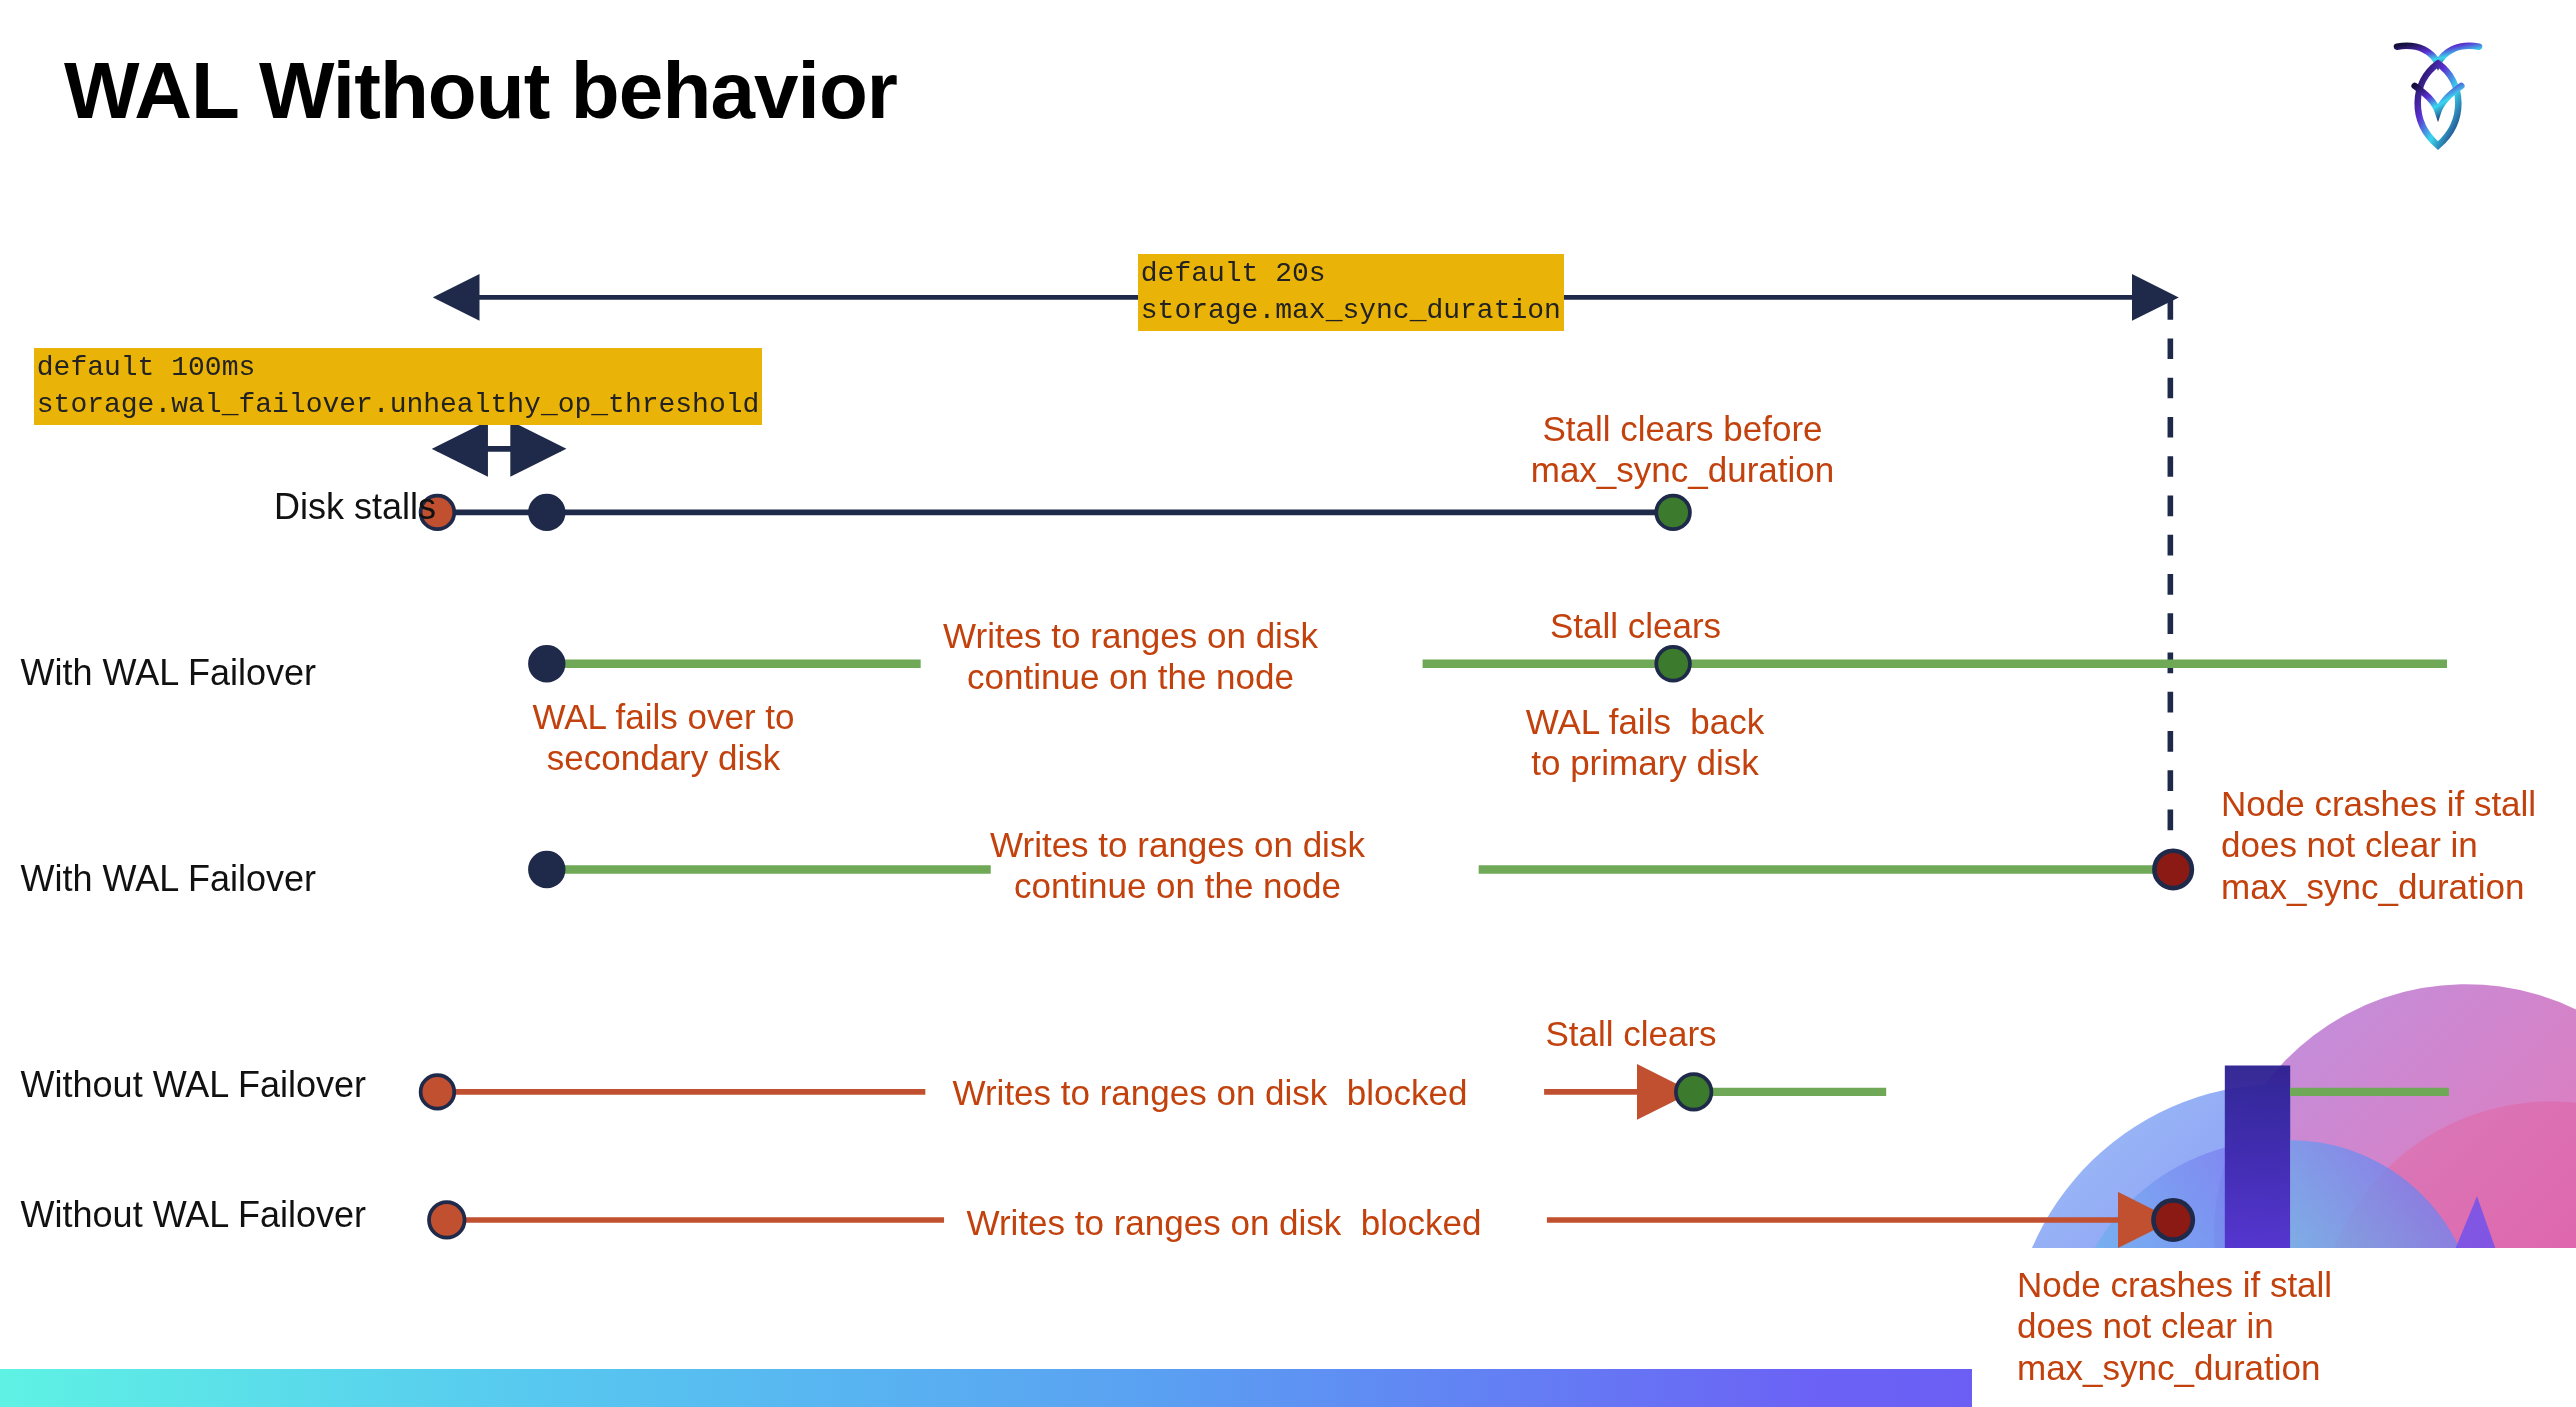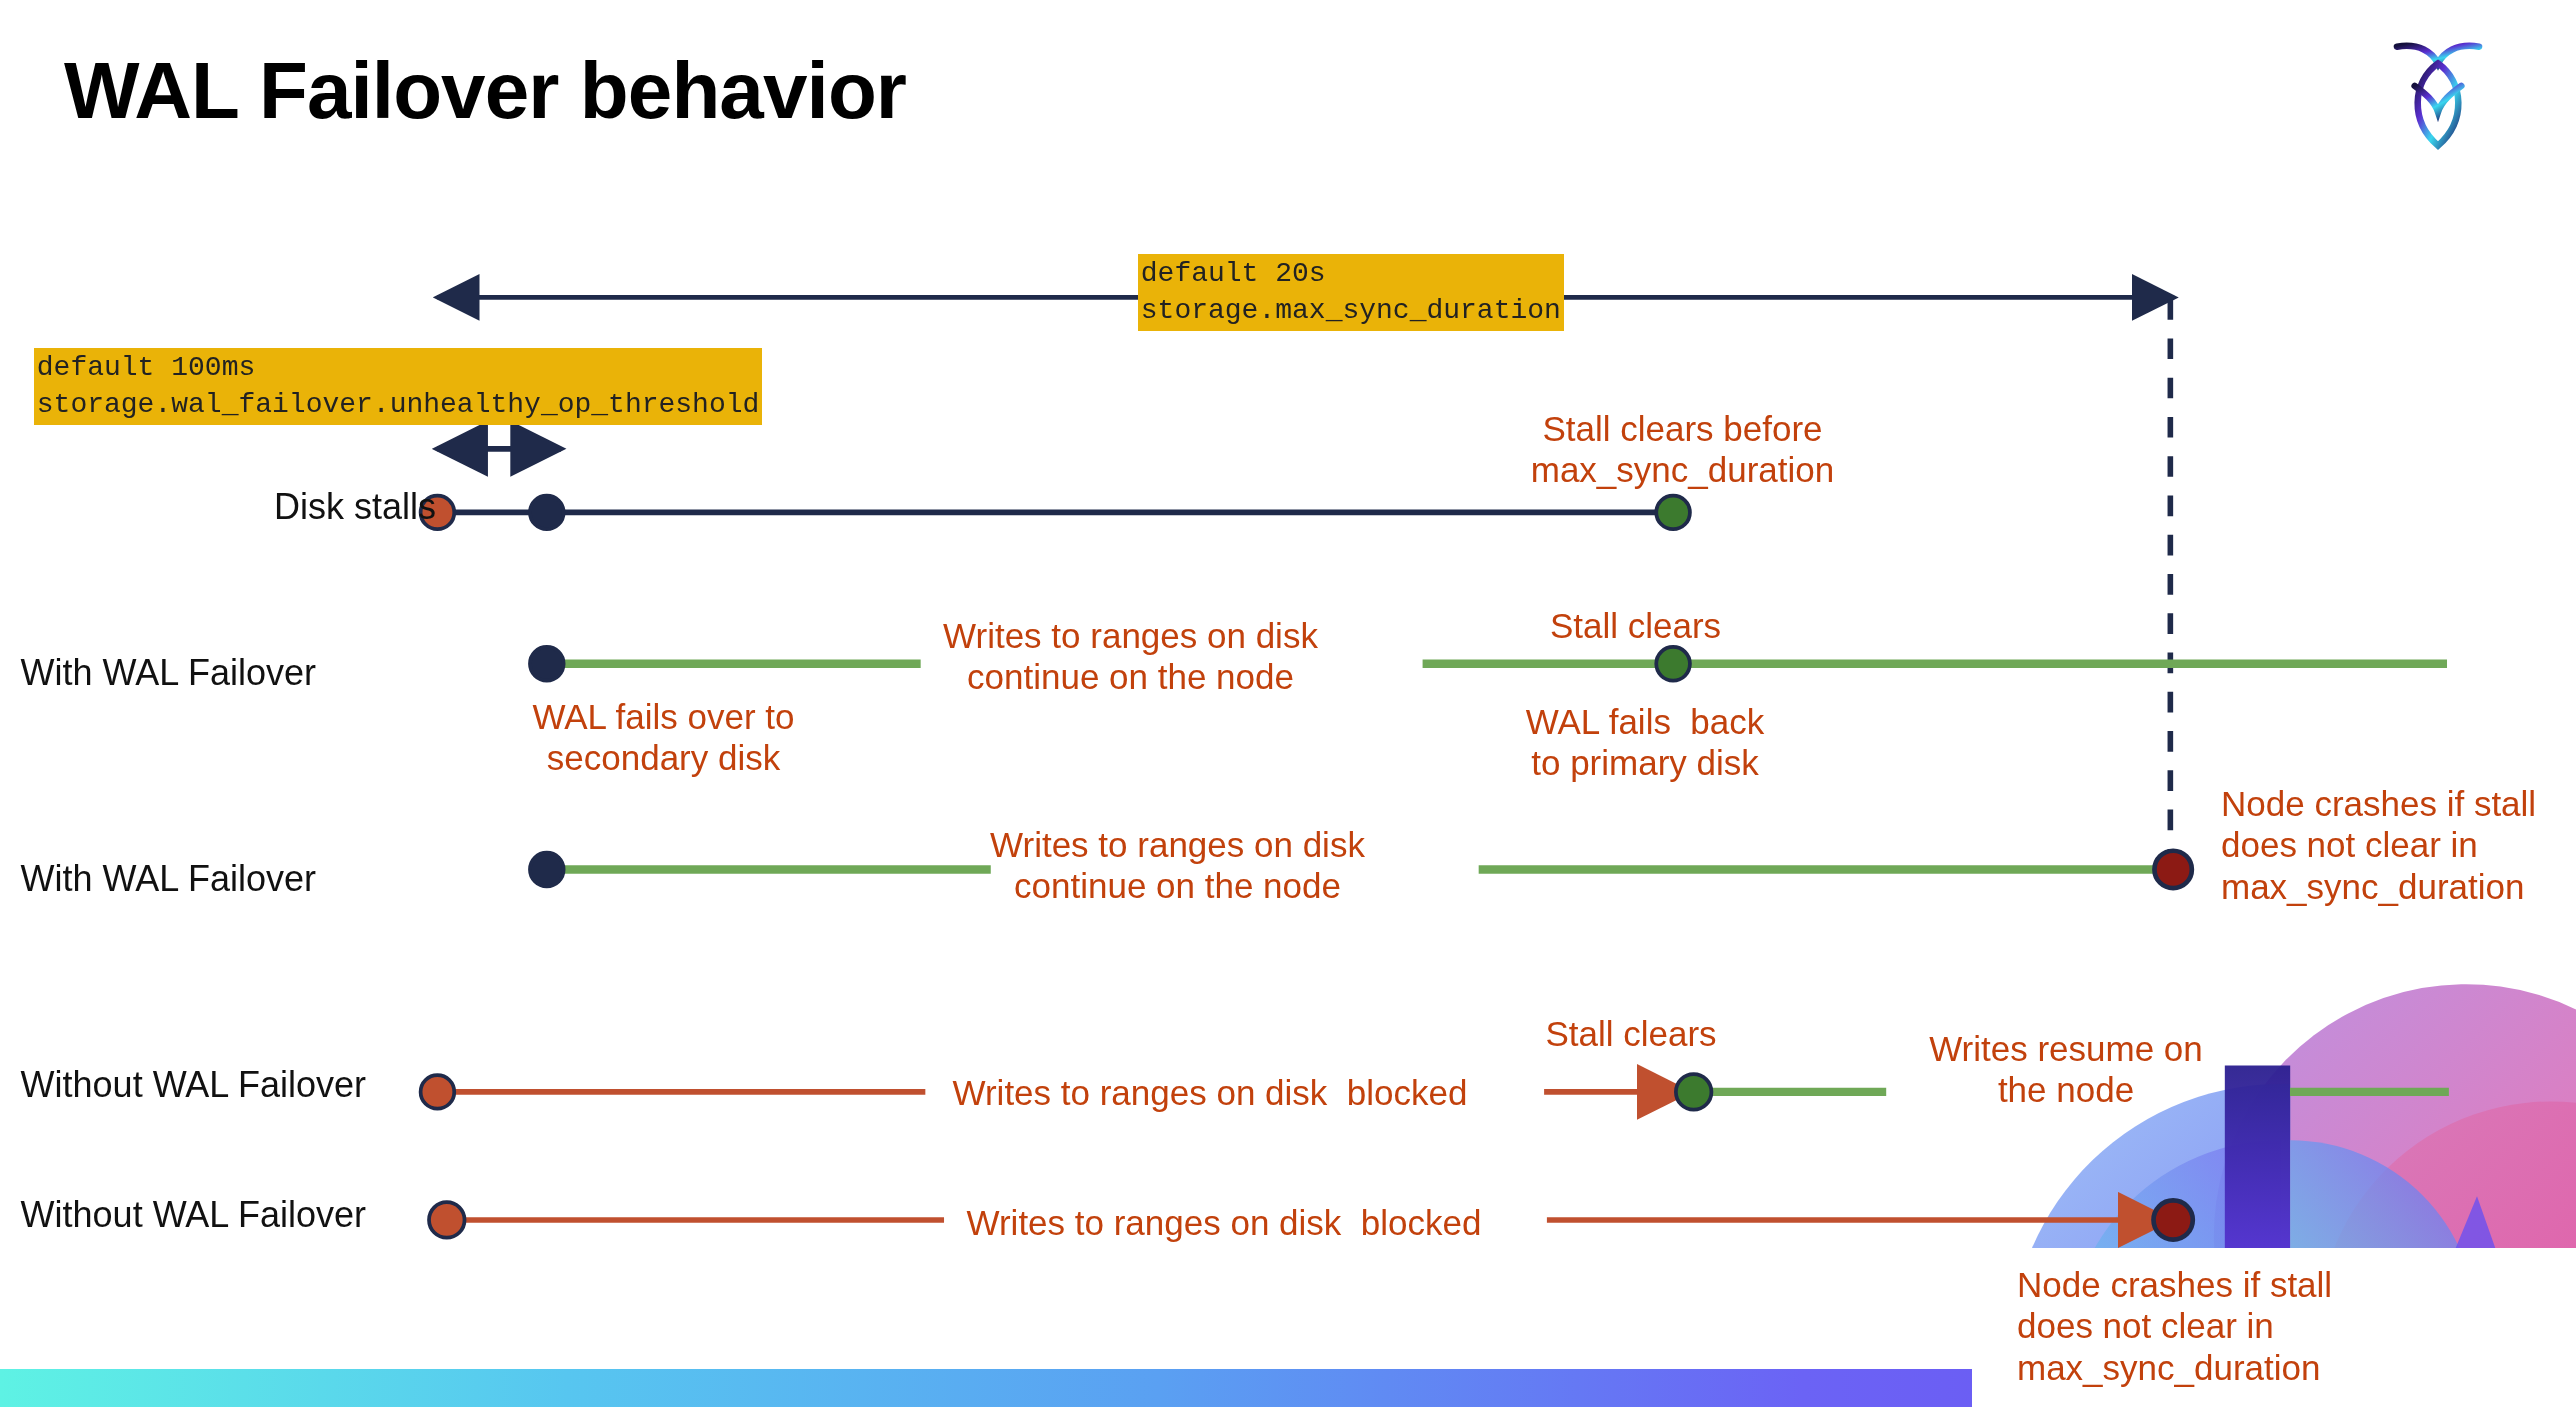--- a/index.html
+++ b/index.html
@@ -182,21 +182,21 @@
     <g>
       <line x1="478" y1="1305" x2="1010" y2="1305" stroke="#C0502F" stroke-width="6"></line>
       <line x1="1655" y1="1305" x2="2320" y2="1305" stroke="#C0502F" stroke-width="6" marker-end="url(#ah-orange)"></line>
       <circle cx="478" cy="1305" r="19" fill="#C0502F" stroke="#1F2A4A" stroke-width="4"></circle>
       <circle cx="2325" cy="1305" r="21" fill="#8C1A14" stroke="#1F2A4A" stroke-width="5"></circle>
     </g>
   </svg>
 
   <div id="callout-box"></div>
 
-  <div id="page-title">WAL Failover behavior</div>
+  <div id="page-title">WAL Without behavior</div>
 
   <div id="chip-top" class="code-chip">
     <span>default 20s</span>
     <span class="l2">storage.max_sync_duration</span>
   </div>
   <div id="chip-left" class="code-chip">
     <span>default 100ms</span>
     <span class="l2">storage.wal_failover.unhealthy_op_threshold</span>
   </div>
 
@@ -215,21 +215,19 @@
 secondary disk</div>
   <div id="ann-wal-fails-back" class="lbl">WAL fails  back
 to primary disk</div>
   <div id="ann-writes-continue-2" class="lbl">Writes to ranges on disk
 continue on the node</div>
   <div id="ann-node-crash-1" class="lbl">Node crashes if stall
 does not clear in
 max_sync_duration</div>
   <div id="ann-stall-clears-2" class="lbl">Stall clears</div>
   <div id="ann-writes-blocked-1" class="lbl">Writes to ranges on disk  blocked</div>
-  <div id="ann-writes-resume" class="lbl">Writes resume on
-the node</div>
   <div id="ann-writes-blocked-2" class="lbl">Writes to ranges on disk  blocked</div>
   <div id="ann-node-crash-2" class="lbl">Node crashes if stall
 does not clear in
 max_sync_duration</div>
 
 </div>
 
 
 </body></html>

